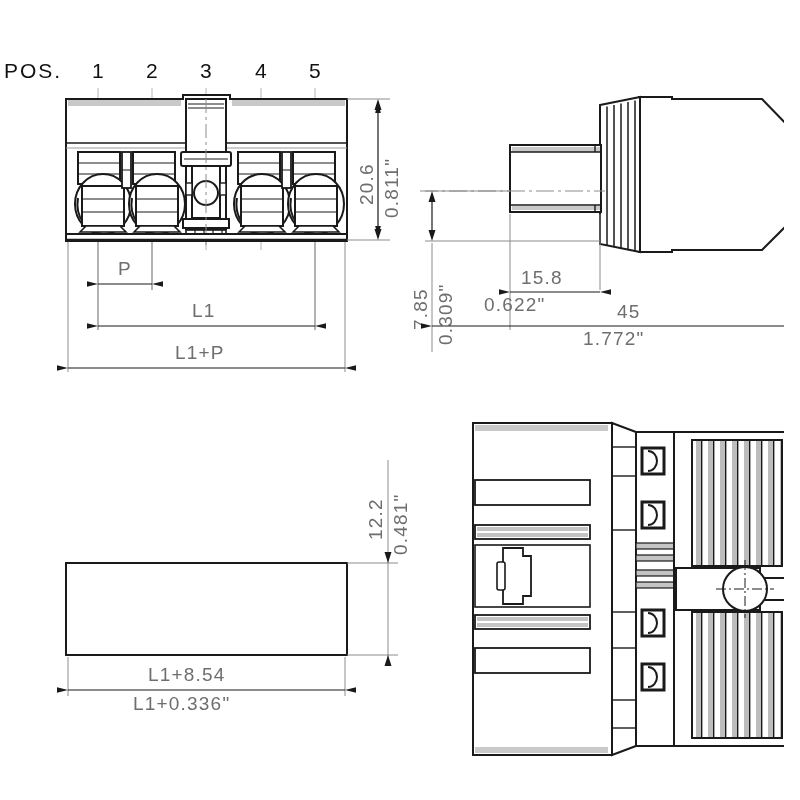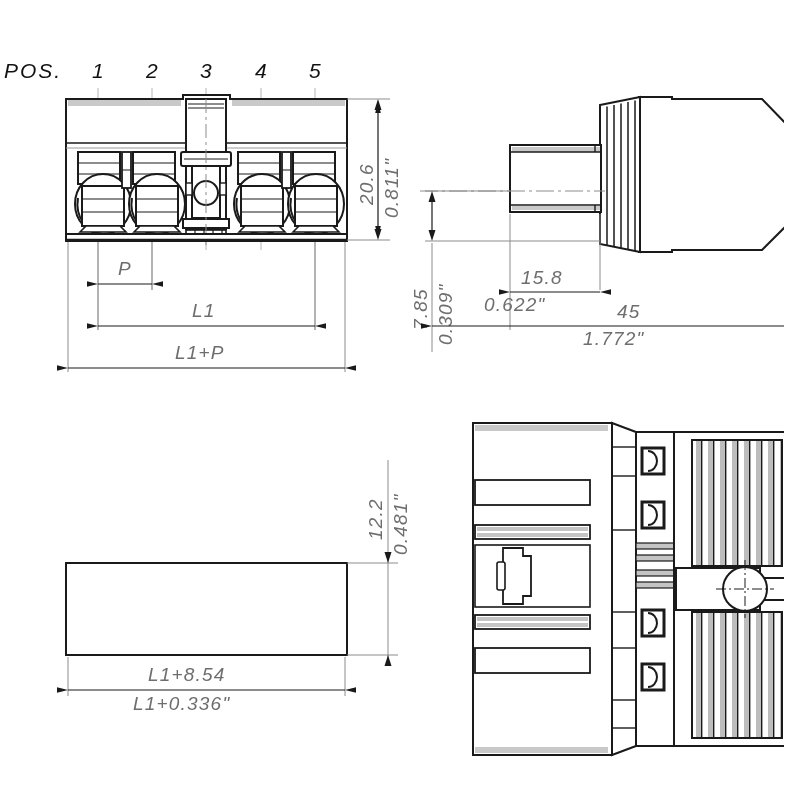--- a/index.html
+++ b/index.html
@@ -10,21 +10,20 @@
   }
   body {
     font-family: "Liberation Sans", sans-serif;
   }
   #sheet {
     position: relative;
     width: 784px;
     height: 800px;
     background: #ec4899;
     overflow: hidden;
-    font-style: italic;
   }
   #sheet svg {
     display: block;
   }
   .dimtext {
     font-family: "Liberation Sans", sans-serif;
     fill: #6e6e6e;
     font-size: 19px;
     letter-spacing: 1.2px;
   }

